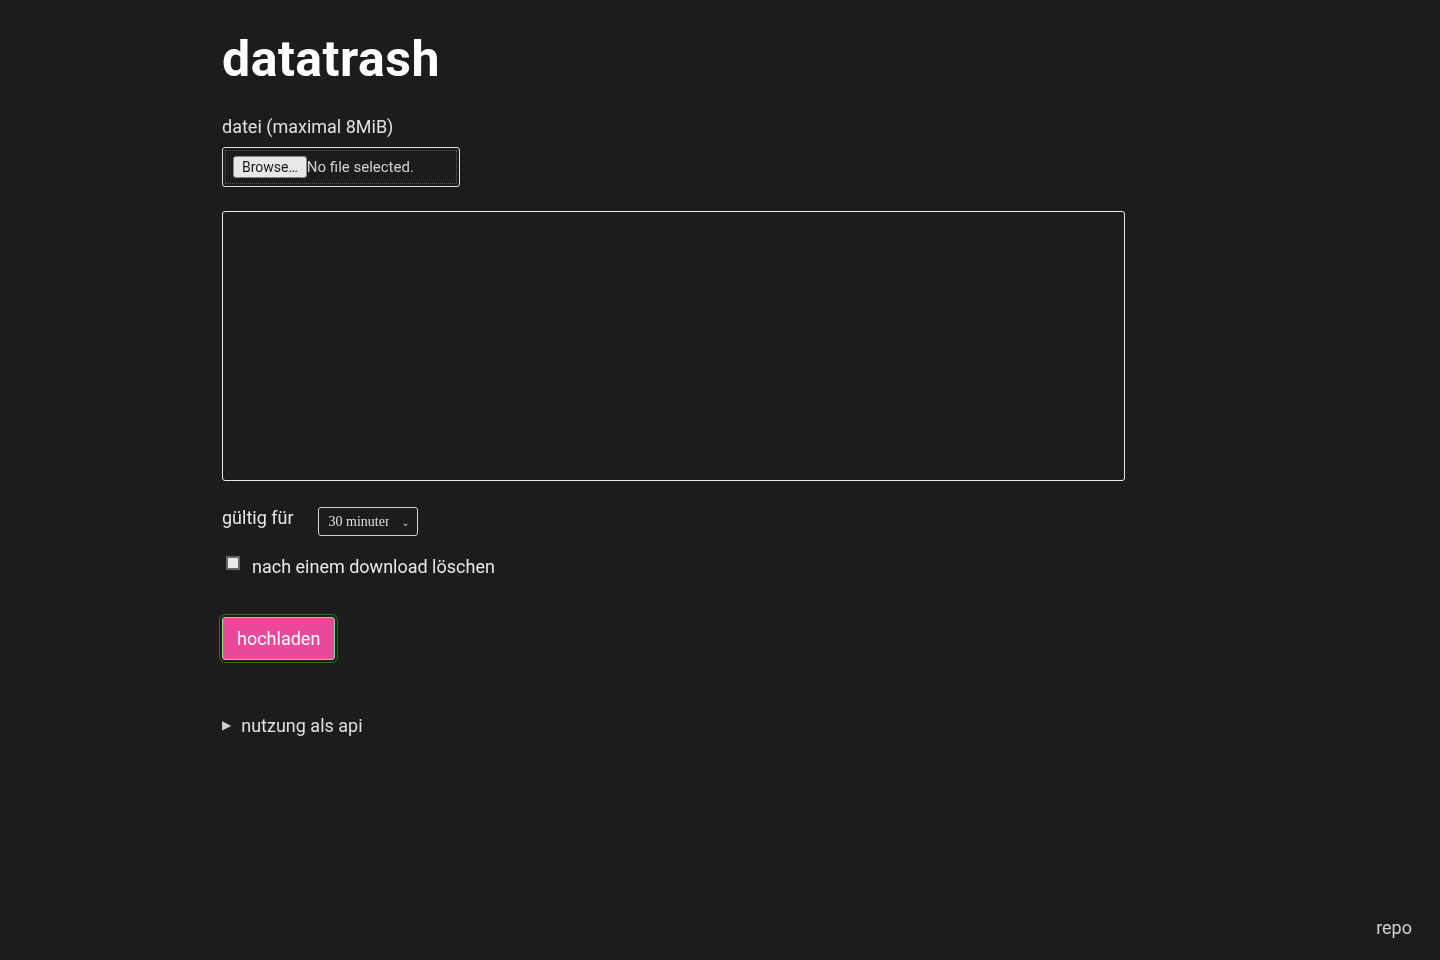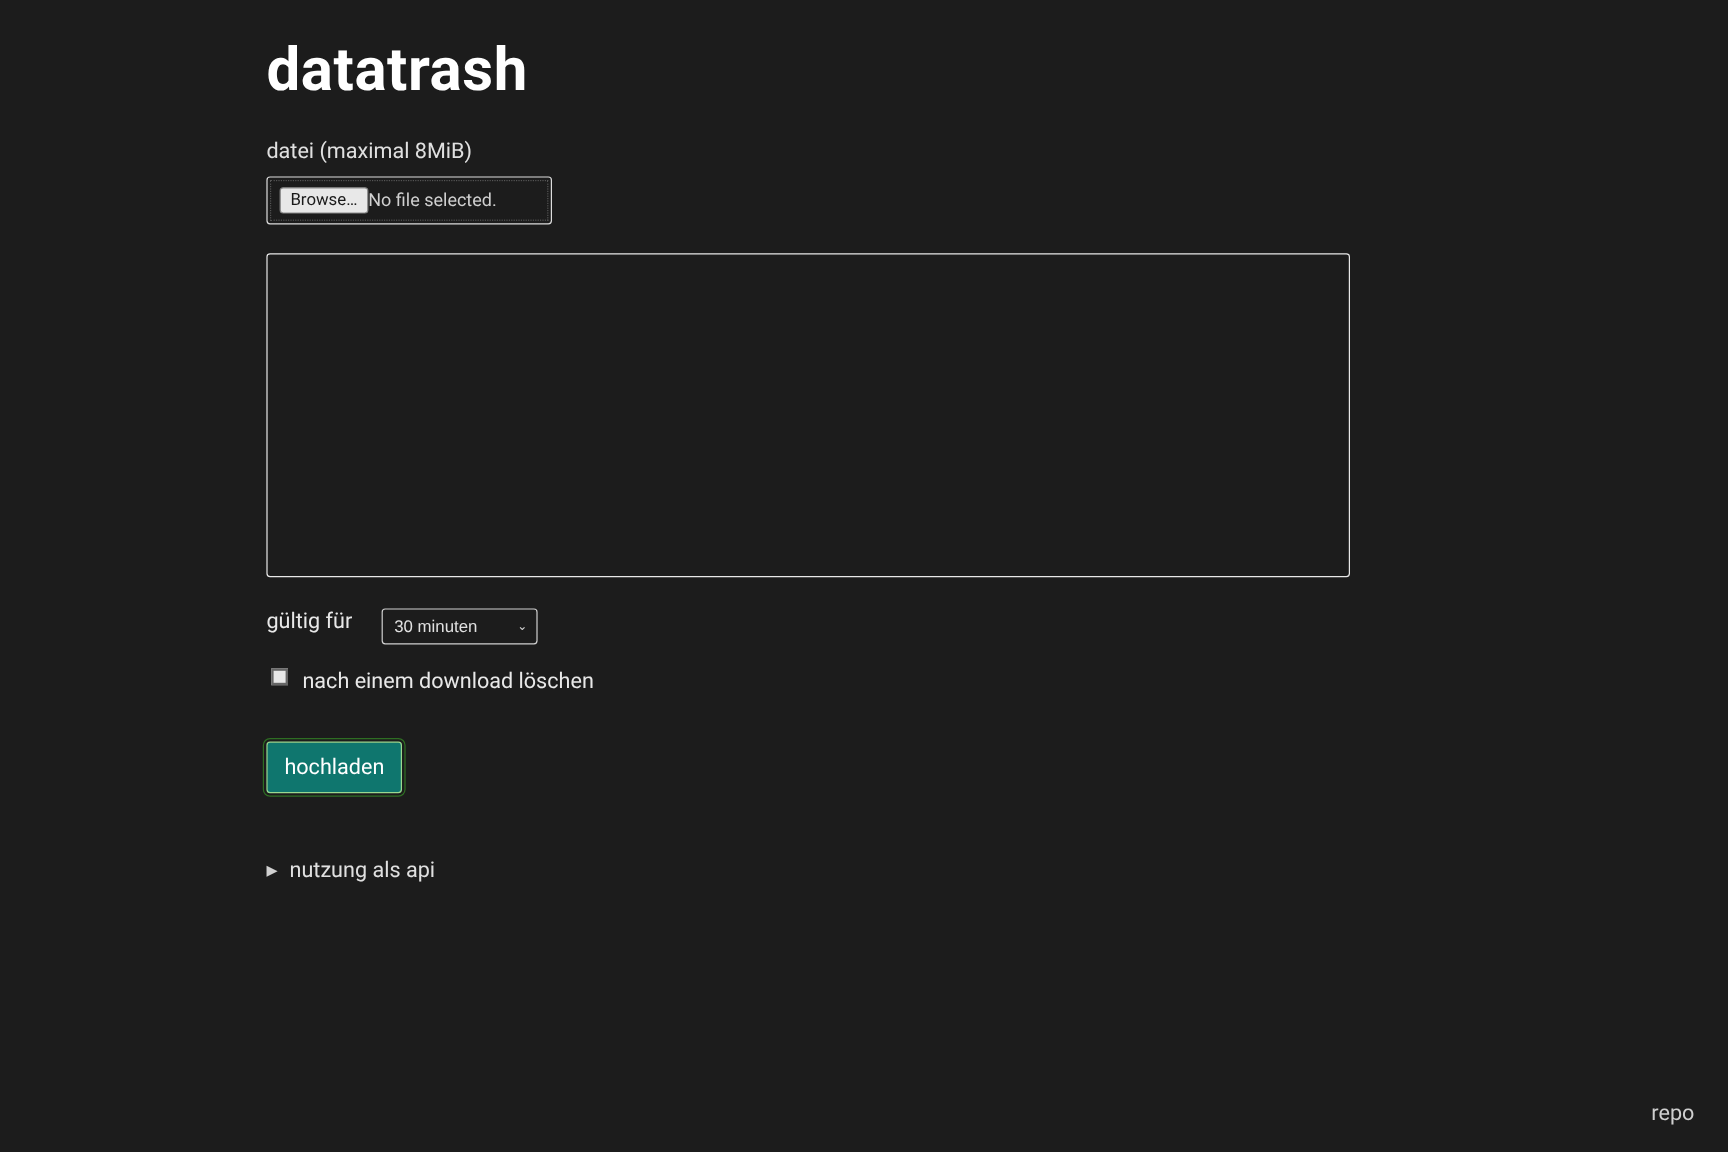--- a/index.html
+++ b/index.html
@@ -82,23 +82,23 @@
       display: inline-block;
     }
     select.validity {
       appearance: none;
       -webkit-appearance: none;
       background: transparent;
       border: 1px solid #d0d0d0;
       border-radius: 3px;
       color: #e0e0e0;
       font-size: 14px;
-      font-family: Liberation Sans, sans-serif;
+      font-family: Liberation Serif, serif;
       padding: 6px 28px 6px 10px;
-      width: 130px;
+      width: 100px;
       cursor: pointer;
     }
     .select-caret {
       position: absolute;
       right: 8px;
       top: 50%;
       transform: translateY(-50%);
       pointer-events: none;
       font-size: 10px;
       color: #d0d0d0;
@@ -111,21 +111,21 @@
     .chk {
       width: 14px;
       height: 14px;
       border: 2px solid #666;
       background: #e8e8e8;
       display: inline-block;
       cursor: pointer;
       margin-left: 4px;
     }
     .submit-btn {
-      background: #0f766e;
+      background: #ec4899;
       color: #ffffff;
       border: 1px solid #9ad88f;
       border-radius: 3px;
       padding: 10px 14px;
       font-size: 18px;
       font-family: inherit;
       cursor: pointer;
       outline: 1px solid #2e6e23;
       outline-offset: 2px;
       margin-bottom: 52px;

